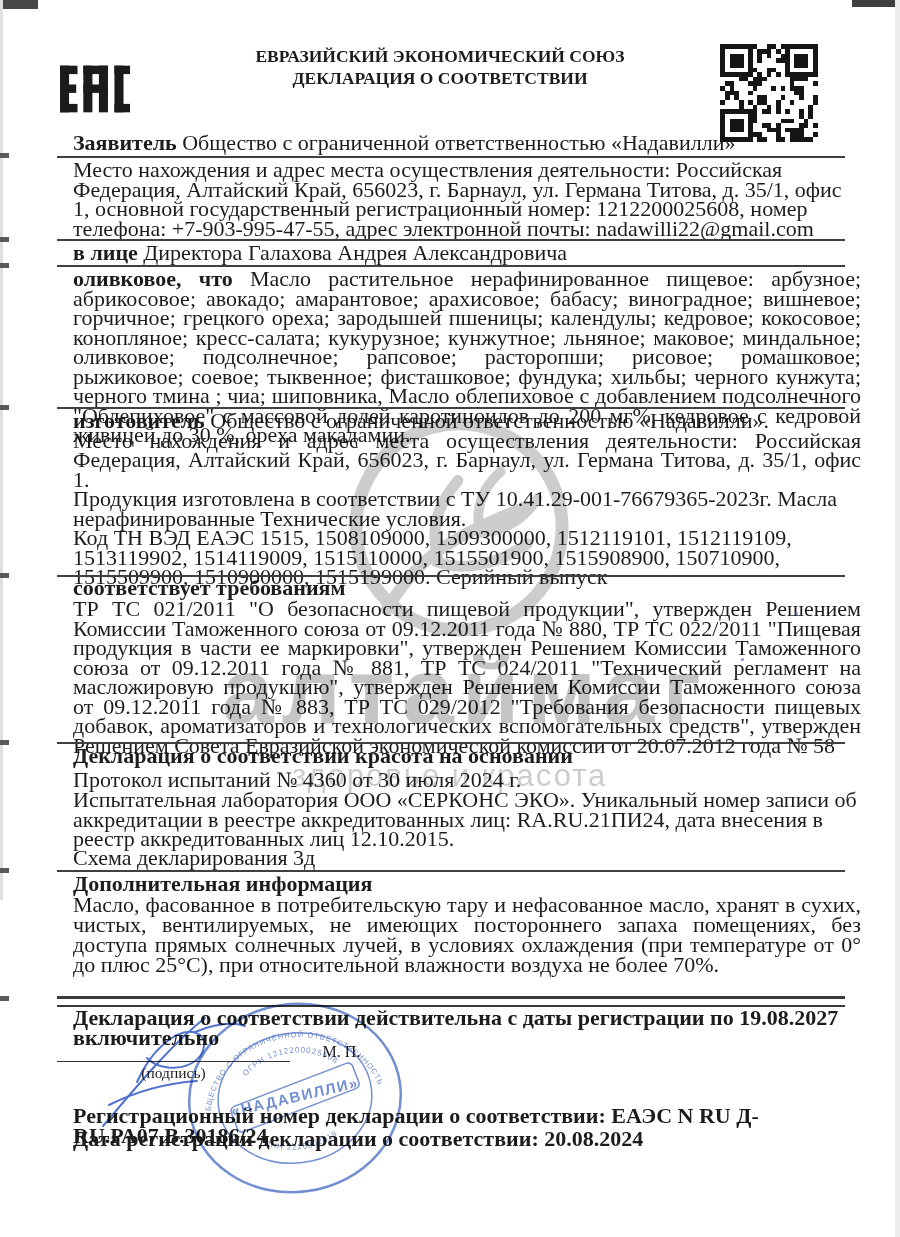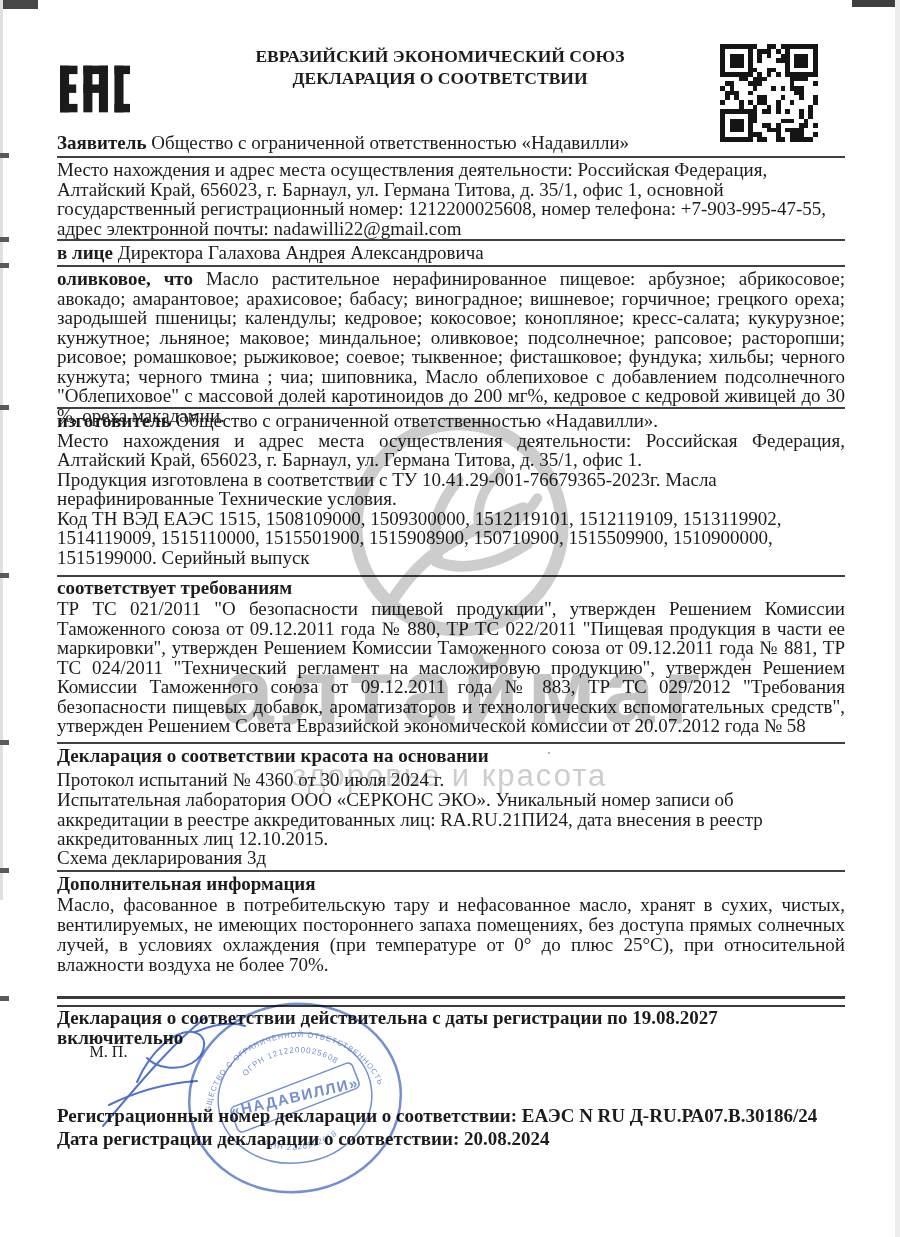--- a/index.html
+++ b/index.html
@@ -1,19 +1,19 @@
 <!DOCTYPE html>
 <html><head>
 <meta charset="utf-8">
 <style>
   html,body{margin:0;padding:0;}
   body{width:900px;height:1237px;background:#ffffff;font-family:"Liberation Serif","DejaVu Serif",serif;color:#1c1c1c;}
   .page{position:relative;width:900px;height:1237px;background:#fff;overflow:hidden;}
   .content{position:absolute;left:57px;top:0;width:788px;z-index:1;}
-  .sec{position:absolute;left:0;width:788px;font-size:19px;line-height:19.5px;}
+  .sec{position:absolute;left:16px;width:788px;font-size:22px;line-height:19.5px;}
   .just{text-align:justify;}
   .lead{font-weight:bold;}
   .rule{position:absolute;left:0;width:788px;border:none;border-top:2px solid #404040;margin:0;}
   .double-rule{position:absolute;left:0;width:788px;height:6px;border-top:3px solid #3a3a3a;border-bottom:2px solid #3a3a3a;}
   .bold{font-weight:bold;}
   
   .eac{position:absolute;left:3px;top:53px;}
   .title{position:absolute;left:123px;top:46px;width:520px;text-align:center;font-weight:bold;font-size:17.5px;line-height:21.5px;}
   .qr{position:absolute;left:661px;top:42px;}
   
@@ -228,20 +228,24 @@
     <div class="sec" style="top:848px">Схема декларирования 3д</div>
     <div class="rule" style="top:870px"></div>
 
     <div class="sec bold" style="top:874px">Дополнительная информация</div>
     <div class="sec just" style="top:895px;line-height:20px">Масло, фасованное в потребительскую тару и нефасованное масло, хранят в сухих, чистых, вентилируемых, не имеющих постороннего запаха помещениях, без доступа прямых солнечных лучей, в условиях охлаждения (при температуре от 0° до плюс 25°С), при относительной влажности воздуха не более 70%.</div>
     <div class="double-rule" style="top:996px"></div>
 
     <div class="sec bold" style="top:1008px">Декларация о соответствии действительна с даты регистрации по 19.08.2027 включительно</div>
 
     <div class="sig-row">
+      <div class="sig-left">
+        <div class="sig-line"></div>
+        <div class="caption">(подпись)</div>
+      </div>
       <div class="sig-mp">М. П.</div>
     </div>
 
     <div class="sec bold" style="top:1106px">Регистрационный номер декларации о соответствии: ЕАЭС N RU Д-RU.РА07.В.30186/24</div>
     <div class="sec bold" style="top:1129px">Дата регистрации декларации о соответствии: 20.08.2024</div>
   </div>
 
   <svg class="wm wm-logo" width="228" height="228" viewBox="0 0 230 230">
     <g fill="none" stroke="#cdcdcd" stroke-linecap="round">
       <circle cx="115" cy="115" r="104" stroke-width="13"></circle>

